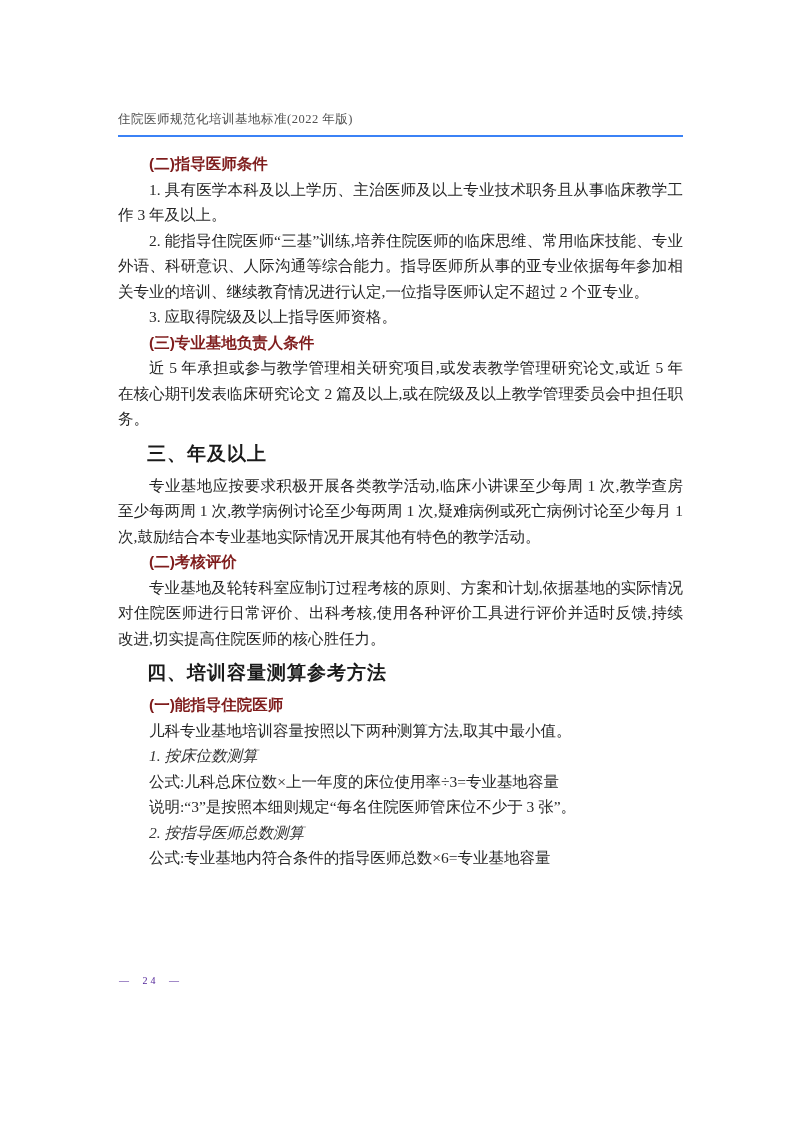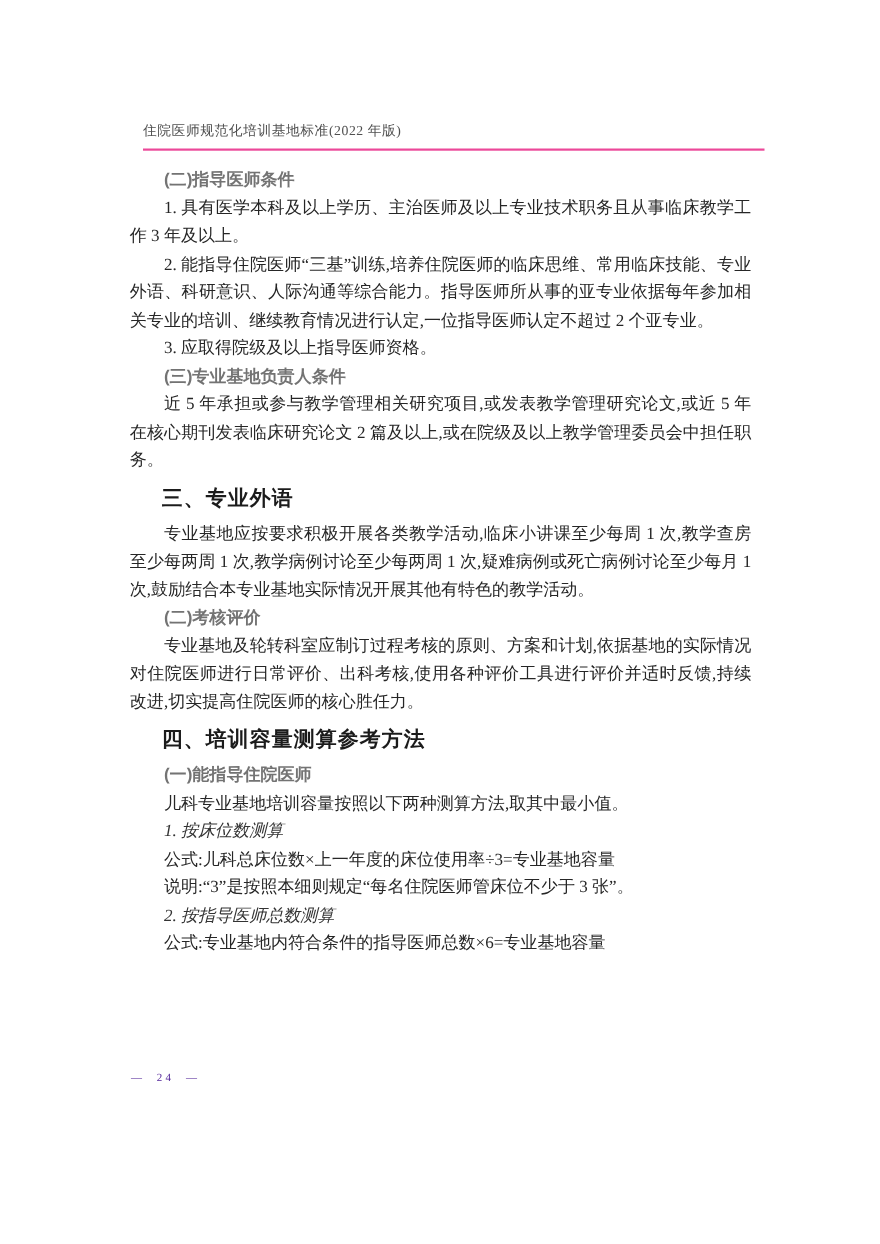--- a/index.html
+++ b/index.html
@@ -18,22 +18,21 @@
   .running-header {
     position: absolute;
     left: 118px;
     top: 110px;
     width: 565px;
     font-size: 12.5px;
     line-height: 18px;
     letter-spacing: 0.5px;
     color: #4f4f4f;
     padding-bottom: 7px;
-    border-bottom: 2px solid #ec4899;
-    margin-left: 12px;
+    border-bottom: 2px solid #3b82f6;
   }
 
   
   .content {
     position: absolute;
     left: 118px;
     top: 151px;
     width: 565px;
     font-size: 15.5px;
     line-height: 25.5px;
@@ -44,21 +43,21 @@
 
   .body-p {
     text-indent: 2em;
     color: #262626;
   }
 
   .sub-heading {
     text-indent: 2em;
     font-family: "Liberation Sans", sans-serif;
     font-weight: 700;
-    color: #737373;
+    color: #7f1d1d;
   }
 
   .chapter-title {
     text-indent: 29px;
     margin: 9px 0 6px !important;
     font-family: "Liberation Sans", sans-serif;
     font-weight: 700;
     font-size: 19px;
     line-height: 26px;
     letter-spacing: 1px;
@@ -91,21 +90,21 @@
     <span>住院医师规范化培训基地标准(2022 年版)</span>
   </div>
 
   <div class="content">
     <p class="sub-heading">(二)指导医师条件</p>
     <p class="body-p">1. 具有医学本科及以上学历、主治医师及以上专业技术职务且从事临床教学工作 3 年及以上。</p>
     <p class="body-p">2. 能指导住院医师“三基”训练,培养住院医师的临床思维、常用临床技能、专业外语、科研意识、人际沟通等综合能力。指导医师所从事的亚专业依据每年参加相关专业的培训、继续教育情况进行认定,一位指导医师认定不超过 2 个亚专业。</p>
     <p class="body-p">3. 应取得院级及以上指导医师资格。</p>
     <p class="sub-heading">(三)专业基地负责人条件</p>
     <p class="body-p">近 5 年承担或参与教学管理相关研究项目,或发表教学管理研究论文,或近 5 年在核心期刊发表临床研究论文 2 篇及以上,或在院级及以上教学管理委员会中担任职务。</p>
-    <p class="chapter-title">三、专业外语</p>
+    <p class="chapter-title">三、年及以上</p>
     <p class="body-p">专业基地应按要求积极开展各类教学活动,临床小讲课至少每周 1 次,教学查房至少每两周 1 次,教学病例讨论至少每两周 1 次,疑难病例或死亡病例讨论至少每月 1 次,鼓励结合本专业基地实际情况开展其他有特色的教学活动。</p>
     <p class="sub-heading">(二)考核评价</p>
     <p class="body-p">专业基地及轮转科室应制订过程考核的原则、方案和计划,依据基地的实际情况对住院医师进行日常评价、出科考核,使用各种评价工具进行评价并适时反馈,持续改进,切实提高住院医师的核心胜任力。</p>
     <p class="chapter-title">四、培训容量测算参考方法</p>
     <p class="sub-heading">(一)能指导住院医师</p>
     <p class="body-p">儿科专业基地培训容量按照以下两种测算方法,取其中最小值。</p>
     <p class="kai-item">1. 按床位数测算</p>
     <p class="body-p">公式:儿科总床位数×上一年度的床位使用率÷3=专业基地容量</p>
     <p class="body-p">说明:“3”是按照本细则规定“每名住院医师管床位不少于 3 张”。</p>
     <p class="kai-item">2. 按指导医师总数测算</p>

